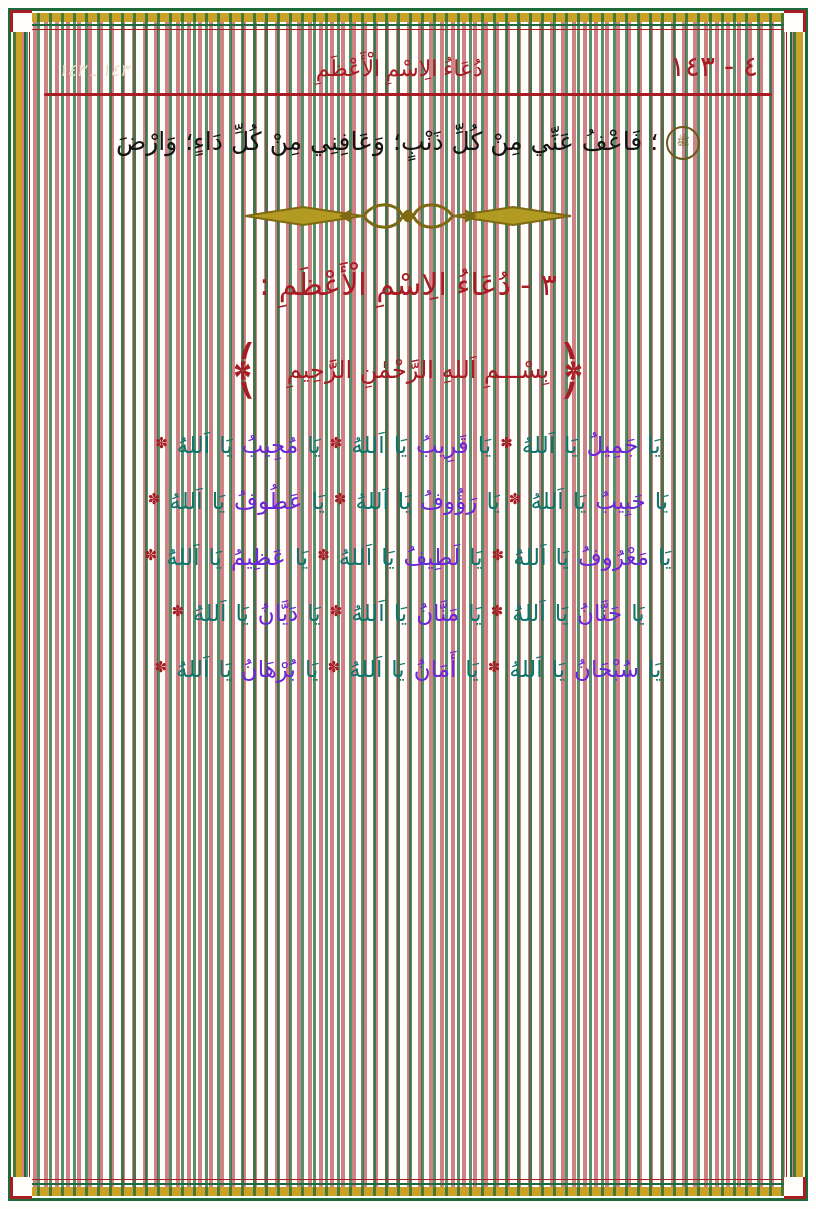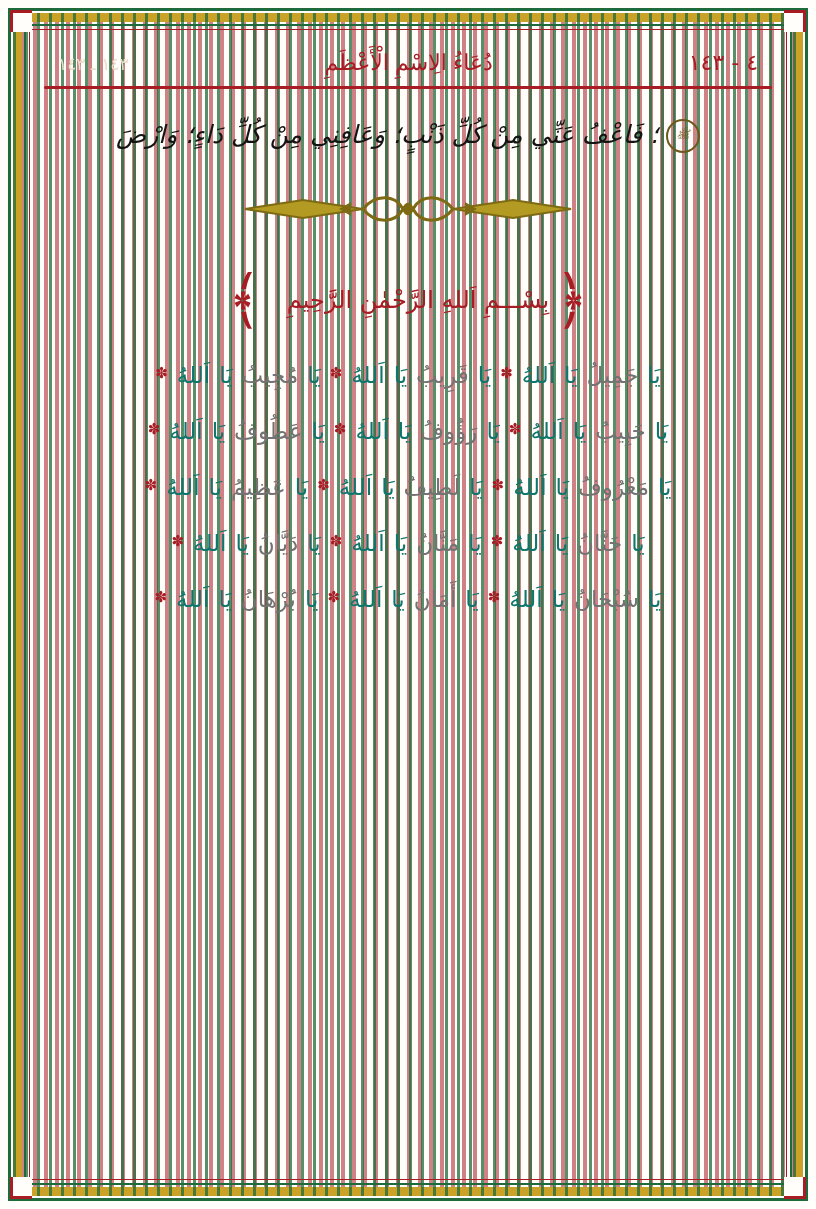--- a/index.html
+++ b/index.html
@@ -104,35 +104,36 @@
   .header {
     position: relative;
     display: flex;
     align-items: baseline;
     justify-content: space-between;
     padding: 6px 18px 0 18px;
     direction: rtl;
   }
   .header-page {
     color: #a81c24;
+    font-size: 28px;
+    font-family: "DejaVu Sans", sans-serif;
+    white-space: nowrap;
+    letter-spacing: 1px;
+  }
+  .header-title {
+    color: #a81c24;
     font-size: 22px;
-    font-family: "DejaVu Sans", sans-serif;
-    white-space: nowrap;
-    letter-spacing: 1px;
-  }
-  .header-title {
-    color: #a81c24;
-    font-size: 22px;
-    font-family: Liberation Sans, sans-serif;
+    font-family: Liberation Serif, serif;
     white-space: nowrap;
   }
   .header-watermark {
     color: #e9dcc8;
     font-size: 17px;
     white-space: nowrap;
+    font-style: italic;
   }
   .header-rule {
     margin: 10px 4px 0 4px;
     height: 3px;
     background: #a81c24;
     border-radius: 2px;
   }
 
   
   .body-block {
@@ -141,21 +142,20 @@
     color: #141414;
     font-size: 25px;
     line-height: 1.95;
     font-family: "DejaVu Sans", sans-serif;
     direction: rtl;
     text-align: center;
   }
   .body-line {
     white-space: nowrap;
     display: block;
-    font-style: italic;
   }
   .body-line.last {
     text-align: center;
   }
   .sall-badge {
     display: inline-block;
     border: 2px solid #6b5a1c;
     border-radius: 50%;
     width: 30px;
     height: 30px;
@@ -219,21 +219,21 @@
     display: flex;
     align-items: center;
     justify-content: center;
     gap: 9px;
     margin-bottom: 30px;
     white-space: nowrap;
     font-size: 23px;
     font-family: "DejaVu Sans", sans-serif;
   }
   .inv-name {
-    color: #737373;
+    color: #6d28d9;
   }
   .inv-allah {
     color: #0f766e;
   }
   .inv-sep {
     color: #a81c24;
     font-size: 15px;
     line-height: 1;
     position: relative;
     top: -1px;
@@ -276,20 +276,21 @@
           <path d="M328 23 L270 14 L210 23 L270 32 Z" fill="#b39a22" stroke="#7d6a12"></path>
           <path d="M120 23 C132 8, 152 8, 160 23 C152 38, 132 38, 120 23 Z" fill="none" stroke="#7d6a12" stroke-width="3"></path>
           <path d="M210 23 C198 8, 178 8, 170 23 C178 38, 198 38, 210 23 Z" fill="none" stroke="#7d6a12" stroke-width="3"></path>
           <path d="M160 23 C163 16, 167 16, 170 23 C167 30, 163 30, 160 23 Z" fill="#7d6a12" stroke="#7d6a12"></path>
           <path d="M96 23 l12 -7 0 14 z" fill="#7d6a12" stroke="none"></path>
           <path d="M234 23 l-12 -7 0 14 z" fill="#7d6a12" stroke="none"></path>
         </g>
       </svg>
     </div>
 
+    <div class="section-heading">٣ - دُعَاءُ الِاسْمِ الْأَعْظَمِ :</div>
 
     <div class="basmala-wrap">
       <span class="basmala-brace">﴿</span>
       <span class="basmala-text">بِسْـــمِ اَللهِ الرَّحْمٰنِ الرَّحِيمِ</span>
       <span class="basmala-brace">﴾</span>
     </div>
 
     <div class="invocations">
         <div class="inv-line">
           <span class="inv-allah">يَا</span>

